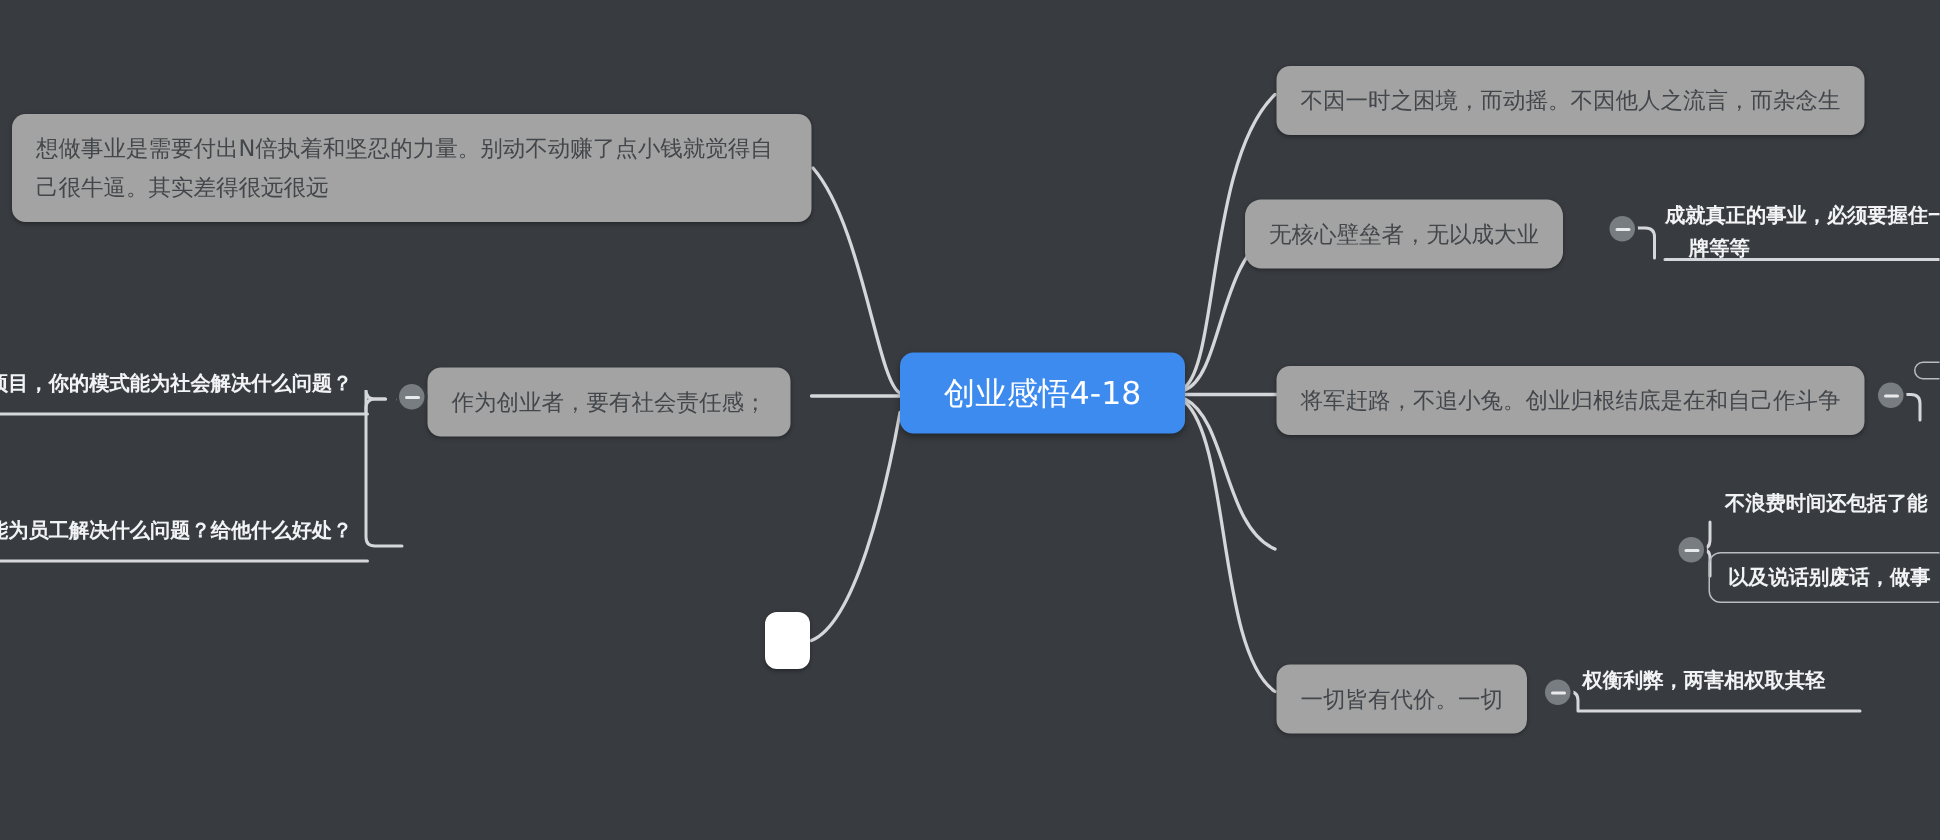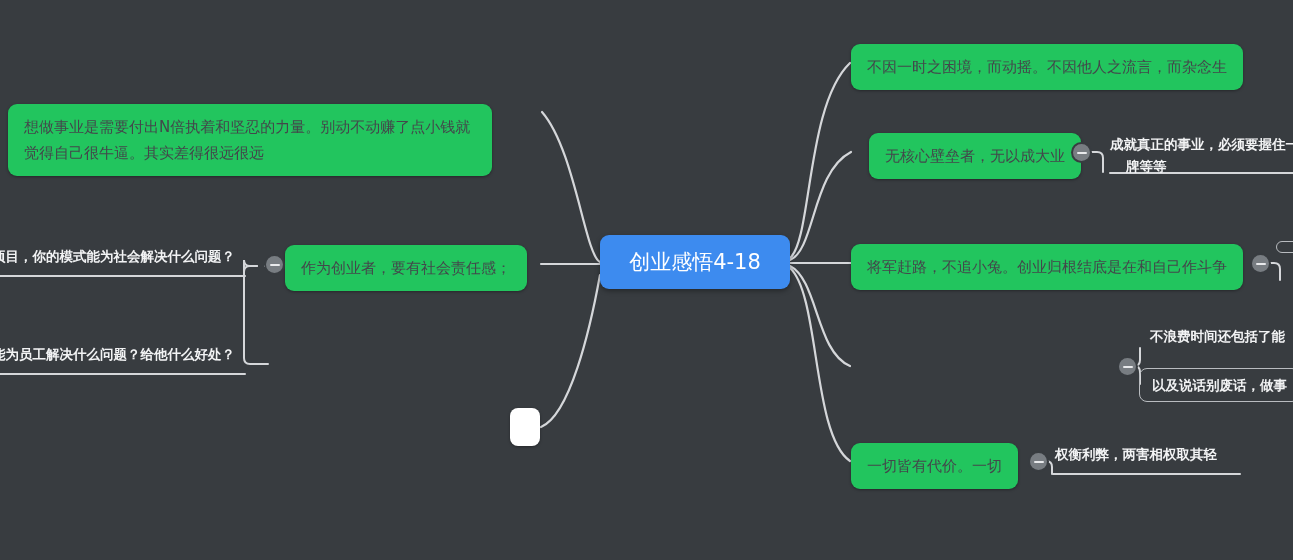--- a/index.html
+++ b/index.html
@@ -9,21 +9,21 @@
     overflow:hidden;
     font-family:"DejaVu Sans","Liberation Sans",sans-serif;
   }
   #canvas { position:relative; width:1293px; height:560px; }
 
   #wires { position:absolute; left:0; top:0; width:1293px; height:560px; pointer-events:none; }
 
   
   .node {
     position:absolute;
-    background:#22c55e;
+    background:#a3a3a3;
     color:#43474b;
     border-radius:9px;
     font-size:15px;
     line-height:26px;
     padding:10px 16px;
     box-shadow:0 1px 3px rgba(0,0,0,.35);
     white-space:nowrap;
   }
   .node.wrap { white-space:normal; }
 
@@ -126,34 +126,34 @@
     <g stroke="#d5d7da" stroke-width="2" stroke-linecap="round">
       <line x1="0" y1="276" x2="245" y2="276"></line>
       <line x1="0" y1="374" x2="245" y2="374"></line>
       <line x1="1110" y1="173" x2="1293" y2="173"></line>
       <line x1="1053" y1="474" x2="1240" y2="474"></line>
     </g>
   </svg>
 
   <div class="central" style="left:600px; top:235px; width:190px;">创业感悟4-18</div>
 
-  <div class="node wrap" style="left:8px; top:76px; width:484px;margin-top:28px;">想做事业是需要付出N倍执着和坚忍的力量。别动不动赚了点小钱就觉得自己很牛逼。其实差得很远很远</div>
+  <div class="node wrap" style="left:8px; top:76px; width:533px;">想做事业是需要付出N倍执着和坚忍的力量。别动不动赚了点小钱就觉得自己很牛逼。其实差得很远很远</div>
 
   <div class="node" style="left:285px; top:245px;">作为创业者，要有社会责任感；</div>
 
   <div class="toggle" style="left:266px; top:256px;"></div>
 
   <div class="sub underline" style="left:-18px; top:243px;">项目，你的模式能为社会解决什么问题？</div>
   <div class="sub underline" style="left:-18px; top:341px;">能为员工解决什么问题？给他什么好处？</div>
 
   <div class="empty-node" style="left:510px; top:408px; width:30px; height:38px;"></div>
 
   <div class="node" style="left:851px; top:44px;">不因一时之困境，而动摇。不因他人之流言，而杂念生</div>
 
-  <div class="node" style="left:869px; top:133px;">无核心壁垒者，无以成大业</div>
+  <div class="node" style="left:830px; top:133px;border-radius:11px;">无核心壁垒者，无以成大业</div>
   <div class="toggle" style="left:1073px; top:144px;"></div>
   <div class="sub" style="left:1110px; top:133px;">成就真正的事业，必须要握住一</div>
   <div class="sub" style="left:1110px; top:155px;margin-left:16px;">牌等等</div>
 
   <div class="node" style="left:851px; top:244px;">将军赶路，不追小兔。创业归根结底是在和自己作斗争</div>
   <div class="toggle" style="left:1252px; top:255px;"></div>
   <div class="sub boxed" style="left:1276px; top:241px; width:40px;"></div>
 
   <div class="toggle" style="left:1119px; top:358px;"></div>
   <div class="sub" style="left:1150px; top:327px;font-family:Liberation Mono, monospace;">不浪费时间还包括了能</div>

